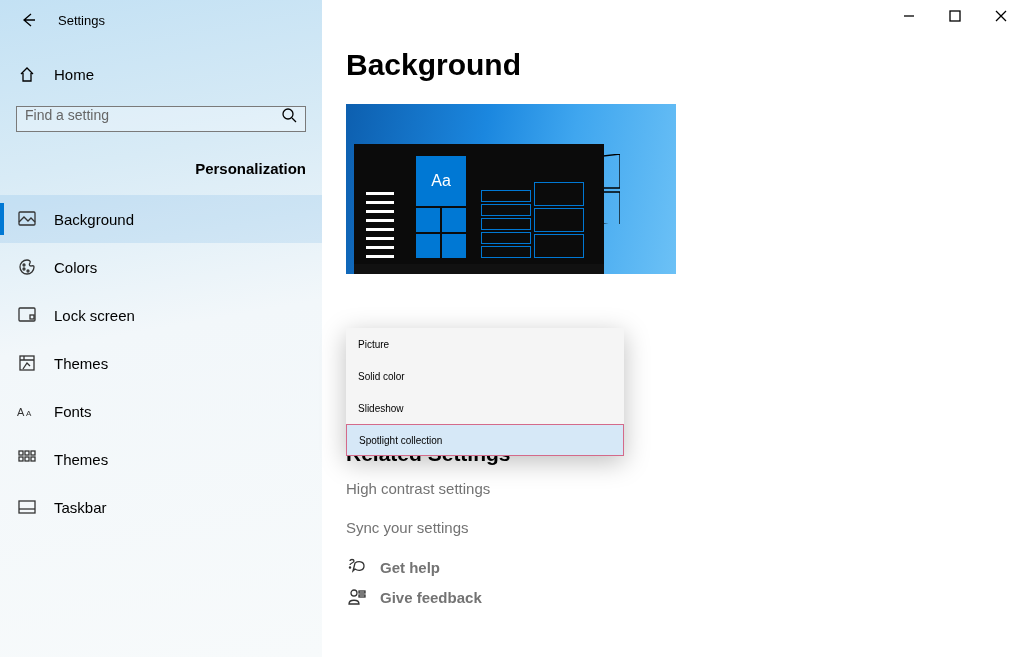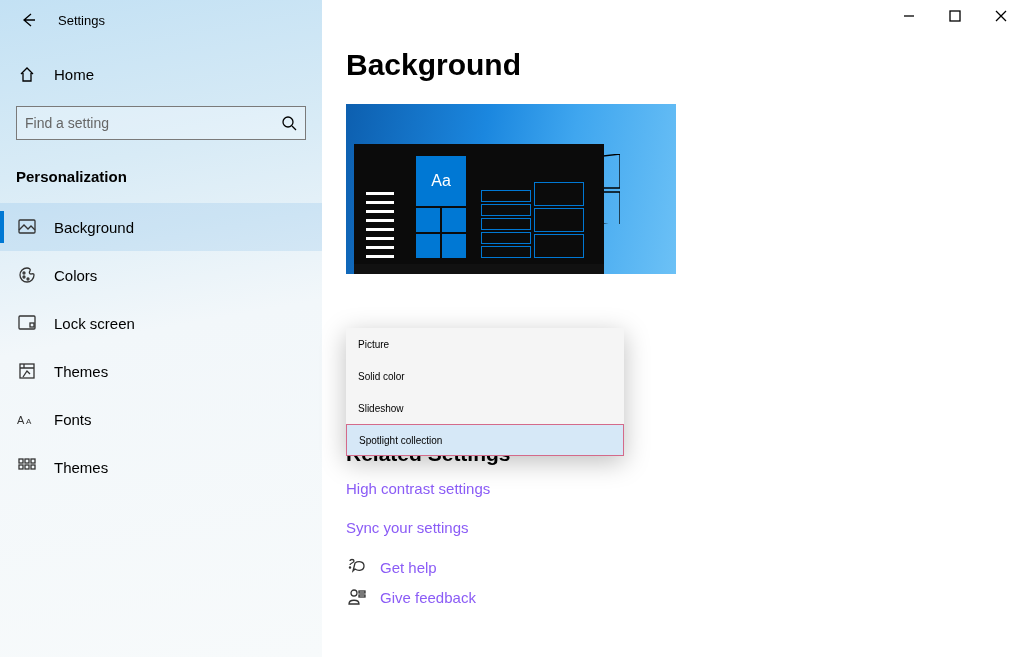--- a/index.html
+++ b/index.html
@@ -15,27 +15,27 @@
 
 .back-btn { width: 40px; height: 40px; display: flex; align-items: center; justify-content: center; cursor: pointer; }
 .app-title { font-size: 13px; margin-left: 10px; }
 
 .home-row { display: flex; align-items: center; height: 40px; padding: 0 16px; margin-top: 14px; cursor: pointer; }
 .home-row span.icon { width: 22px; display: inline-flex; align-items: center; justify-content: center; margin-right: 16px; }
 .home-row .label { font-size: 15px; }
 
 .search-wrap { padding: 0 16px; margin-top: 12px; }
 .search {
-  width: 100%; height: 34px; border: 1px solid #7a7a7a; background: rgba(255,255,255,0.3);
-  display: flex; align-items: center; padding: 0 8px;
+  width: 100%; height: 26px; border: 1px solid #7a7a7a; background: rgba(255,255,255,0.3);
+  display: flex; align-items: flex-start; padding: 0 8px;
 }
 .search input { flex: 1; border: none; outline: none; background: transparent; font-size: 14px; color: #666; }
 .search input::placeholder { color: #666; }
 
-.section-title { font-size: 15px; font-weight: 600; padding: 0 16px; margin-top: 28px; margin-bottom: 18px; }
+.section-title { font-size: 15px; font-weight: 600; padding: 0 16px; margin-top: 28px; margin-bottom: 18px; text-align: right; }
 
 .nav { display: flex; flex-direction: column; }
 .nav-item {
   display: flex; align-items: center; height: 48px; padding: 0 16px; cursor: pointer;
   position: relative;
 }
 .nav-item.active::before {
   content: ""; position: absolute; left: 0; top: 8px; bottom: 8px; width: 4px; background: #0078d4;
 }
 .nav-item.active { background: rgba(0,120,212,0.10); }
@@ -69,23 +69,23 @@
 
 .dropdown {
   position: absolute; left: 24px; top: 328px; width: 278px; background: #f5f5f5;
   box-shadow: 0 6px 24px rgba(0,0,0,0.25); z-index: 10;
 }
 .dropdown-item { height: 32px; display: flex; align-items: center; padding: 0 12px; font-size: 10px; cursor: pointer; }
 .dropdown-item.selected { background: #d6e8f7; border: 1px solid #d46a8a; text-align: right; }
 
 .related { margin-left: 24px; margin-top: 168px; }
 .related h2 { font-size: 21px; font-weight: 600; margin-bottom: 14px; }
-.link { color: #8b5cf6; font-size: 15px; cursor: pointer; display: block; margin-bottom: 22px; }
-
-.helprow { margin-left: 24px; display: flex; align-items: center; margin-bottom: 12px; }
+.link { color: #737373; font-size: 15px; cursor: pointer; display: block; margin-bottom: 22px; }
+
+.helprow { margin-left: 24px; display: flex; align-items: center; margin-bottom: 12px; font-weight: bold; }
 .helprow .icon { width: 22px; display: inline-flex; align-items: center; justify-content: center; margin-right: 12px; color: #333; }
 .helprow .link { margin-bottom: 0; }
 
 svg { stroke: currentColor; fill: none; stroke-width: 1.3; }
 </style>
 </head>
 <body>
 
 <div class="window">
 
@@ -174,20 +174,29 @@
           <svg width="18" height="18" fill="#333" stroke="none">
               <rect x="1" y="1" width="4" height="4"></rect>
               <rect x="7" y="1" width="4" height="4"></rect>
               <rect x="13" y="1" width="4" height="4"></rect>
               <rect x="1" y="7" width="4" height="4"></rect>
               <rect x="7" y="7" width="4" height="4"></rect>
               <rect x="13" y="7" width="4" height="4"></rect>
             </svg>
         </span>
         <span class="label">Themes</span>
+      </div>
+      <div class="nav-item">
+        <span class="icon">
+          <svg width="18" height="14">
+              <rect x="1" y="1" width="16" height="12"></rect>
+              <path d="M1 9 H17"></path>
+            </svg>
+        </span>
+        <span class="label">Taskbar</span>
       </div>
     </nav>
   </aside>
 
   <main class="main">
     <div class="chrome-controls">
       <div class="chrome-btn">
         <svg width="12" height="12">
             <path d="M1 6 H11"></path>
           </svg>

